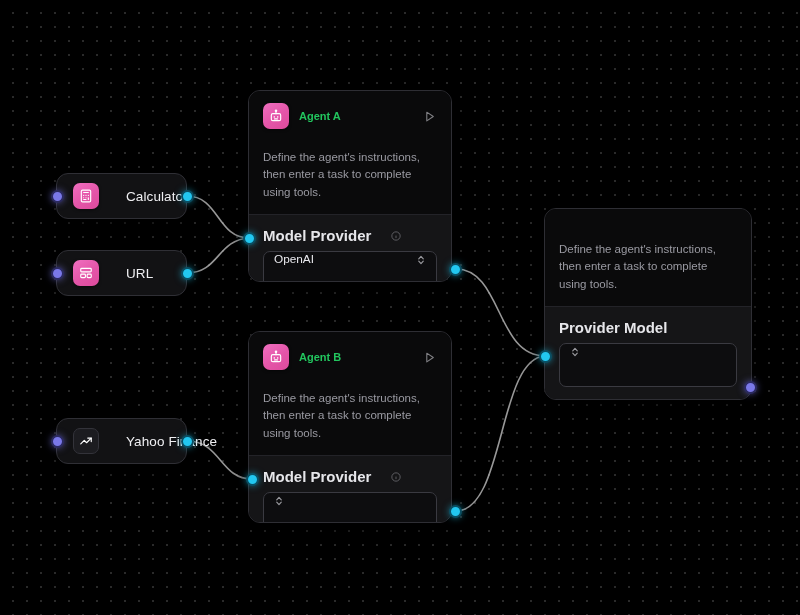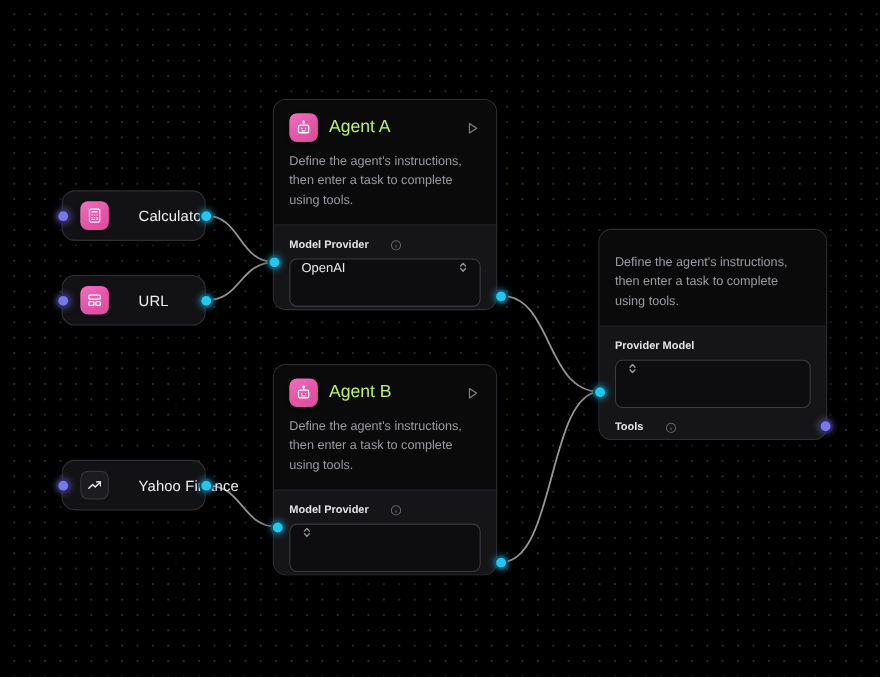--- a/index.html
+++ b/index.html
@@ -100,57 +100,57 @@
     background: #0a0a0b;
   }
 
   .agent-title-row {
     display: flex;
     align-items: center;
     gap: 10px;
   }
 
   .agent-title {
-    color: #bef264;
-    font-size: 16px;
-    font-weight: 400;
+    color: #22c55e;
+    font-size: 11px;
+    font-weight: 700;
     flex: 1 1 auto;
     white-space: nowrap;
   }
 
   .play-btn {
     width: 16px; height: 16px;
     display: flex;
     align-items: center;
     justify-content: center;
     flex: 0 0 auto;
     opacity: 0.62;
   }
 
   .agent-desc {
-    margin-top: 10px;
+    margin-top: 20px;
     color: #9a9aa2;
     font-size: 11.5px;
     line-height: 1.52;
     max-width: 180px;
   }
 
   .agent-body {
     padding: 12px 14px 10px 14px;
     background: #151517;
     border-top: 1px solid #232328;
     flex: 1 1 auto;
   }
 
   .field-label {
     display: flex;
     align-items: center;
     gap: 20px;
     color: #e6e6ea;
-    font-size: 10px;
+    font-size: 15px;
     font-weight: 600;
     margin-bottom: 7px;
   }
 
   .info-icon {
     display: inline-flex;
     opacity: 0.5;
   }
 
   .select-box {

